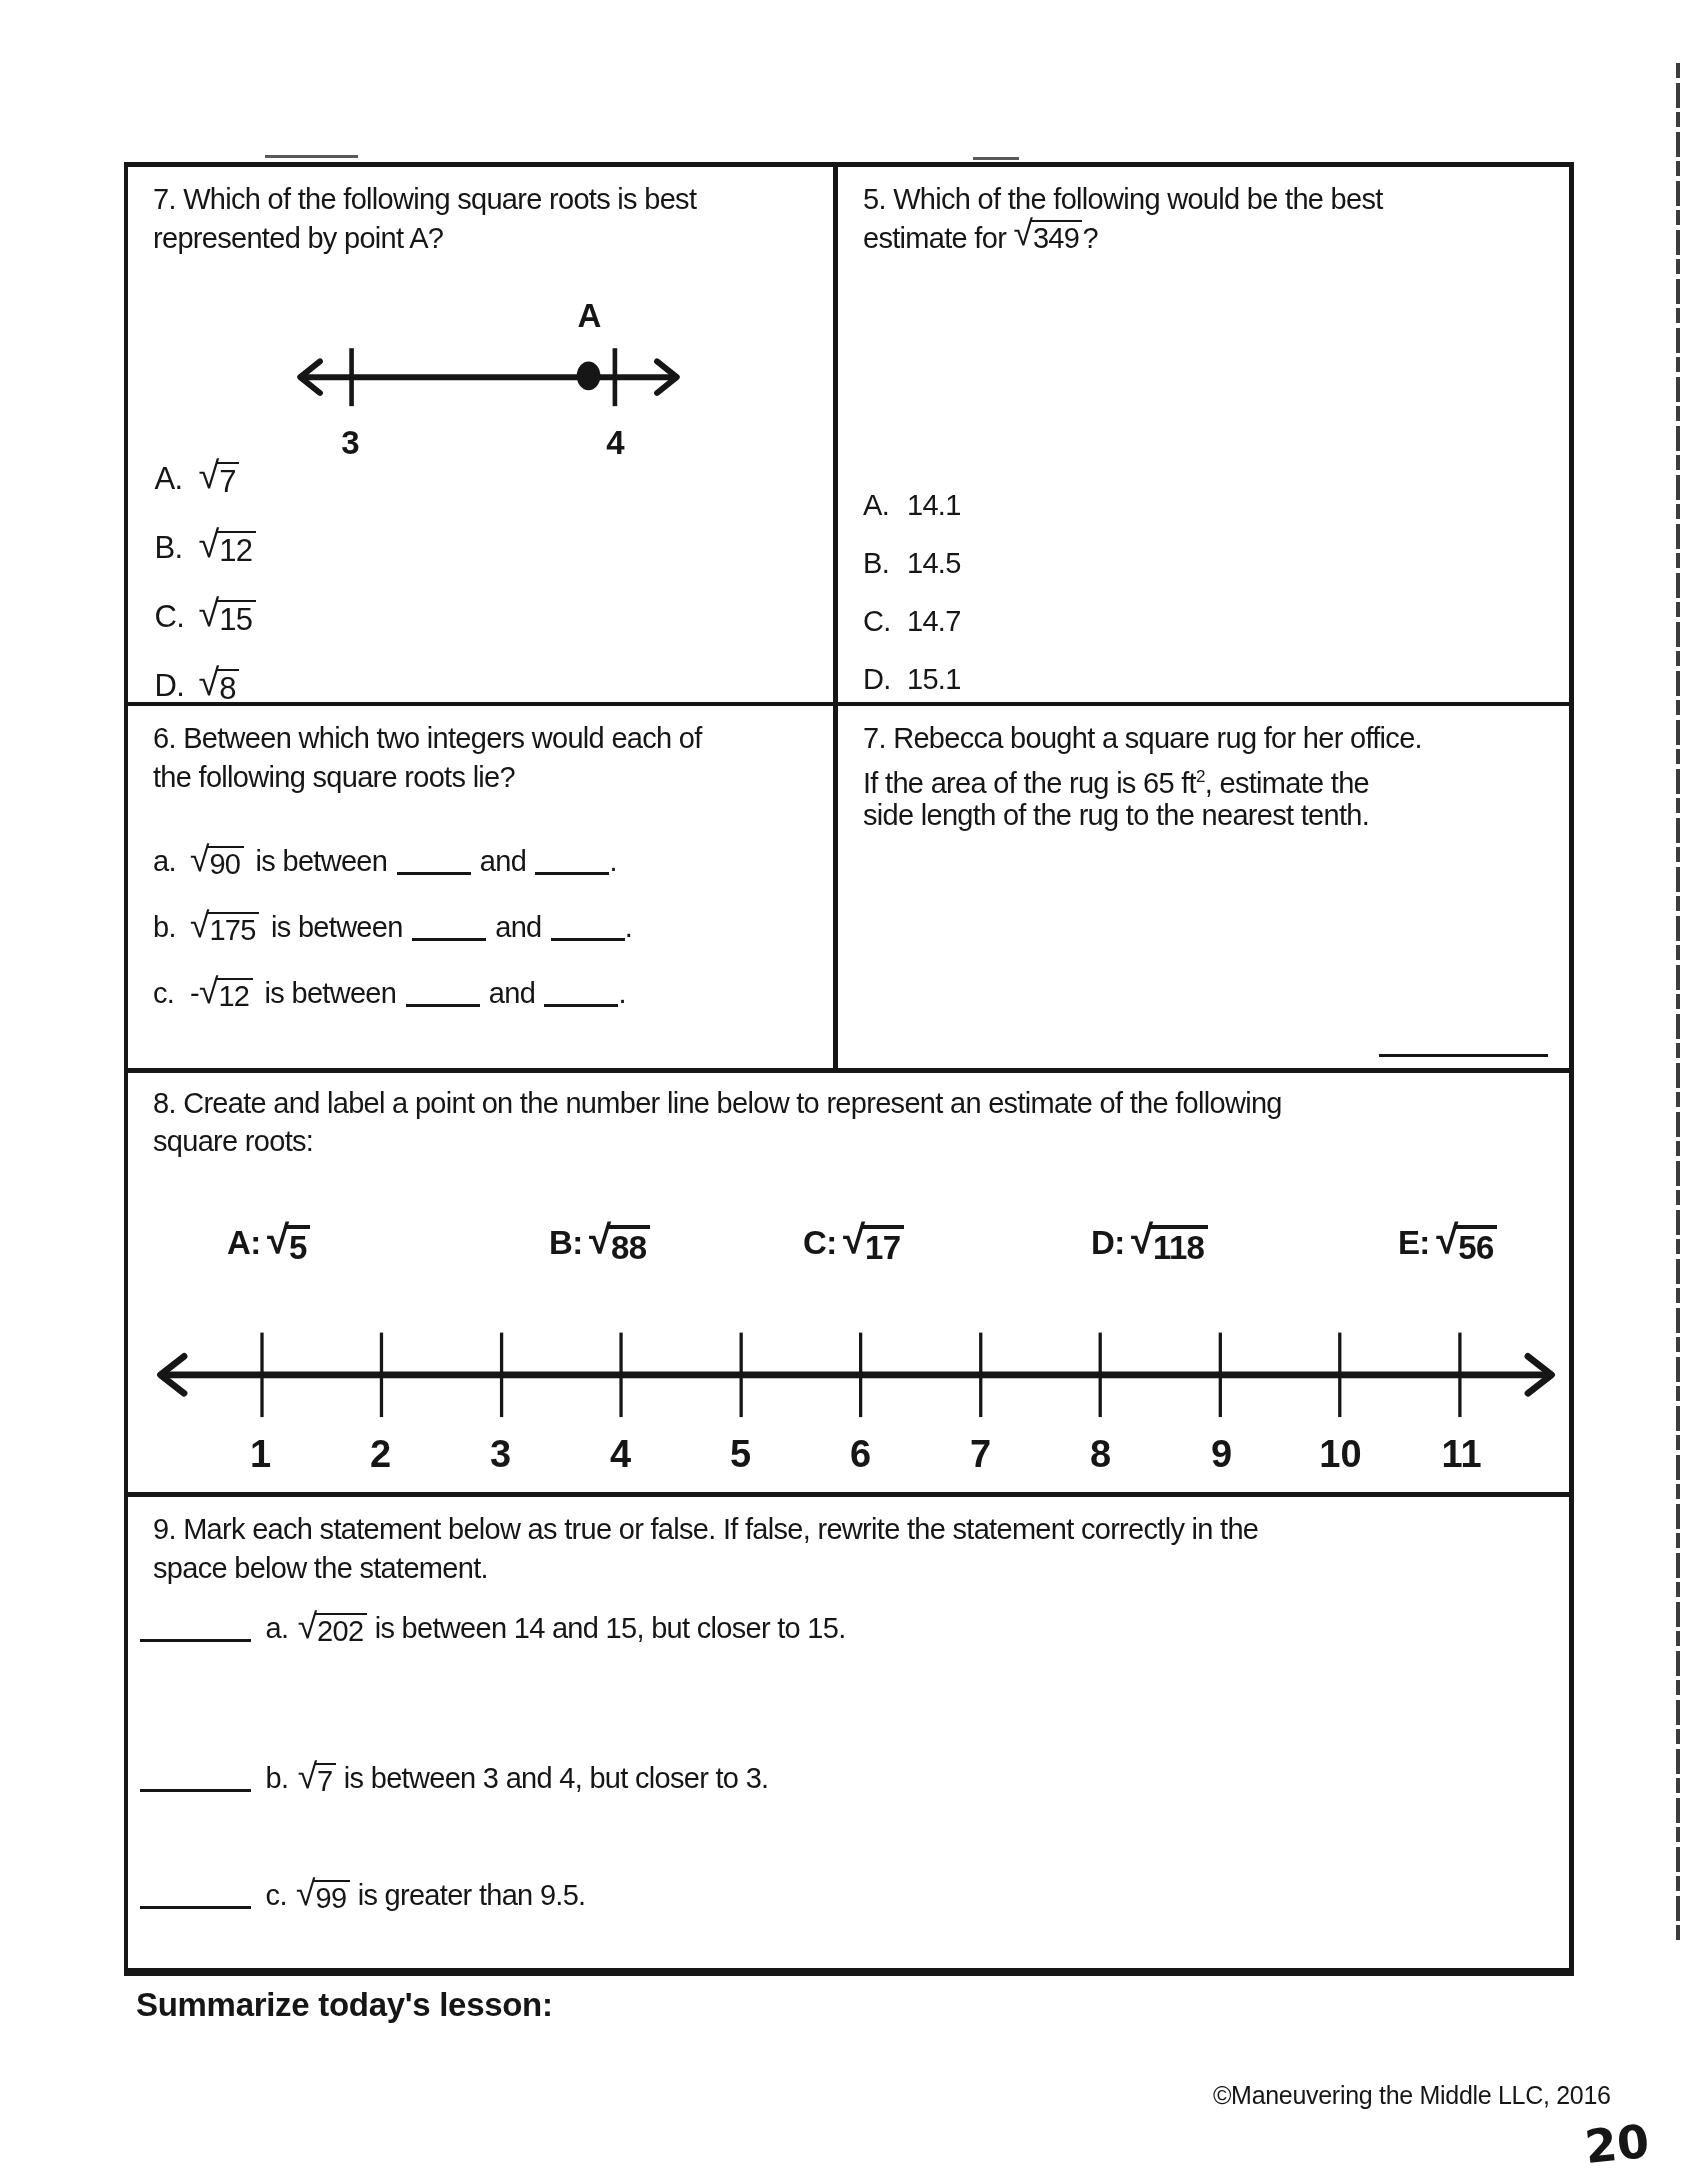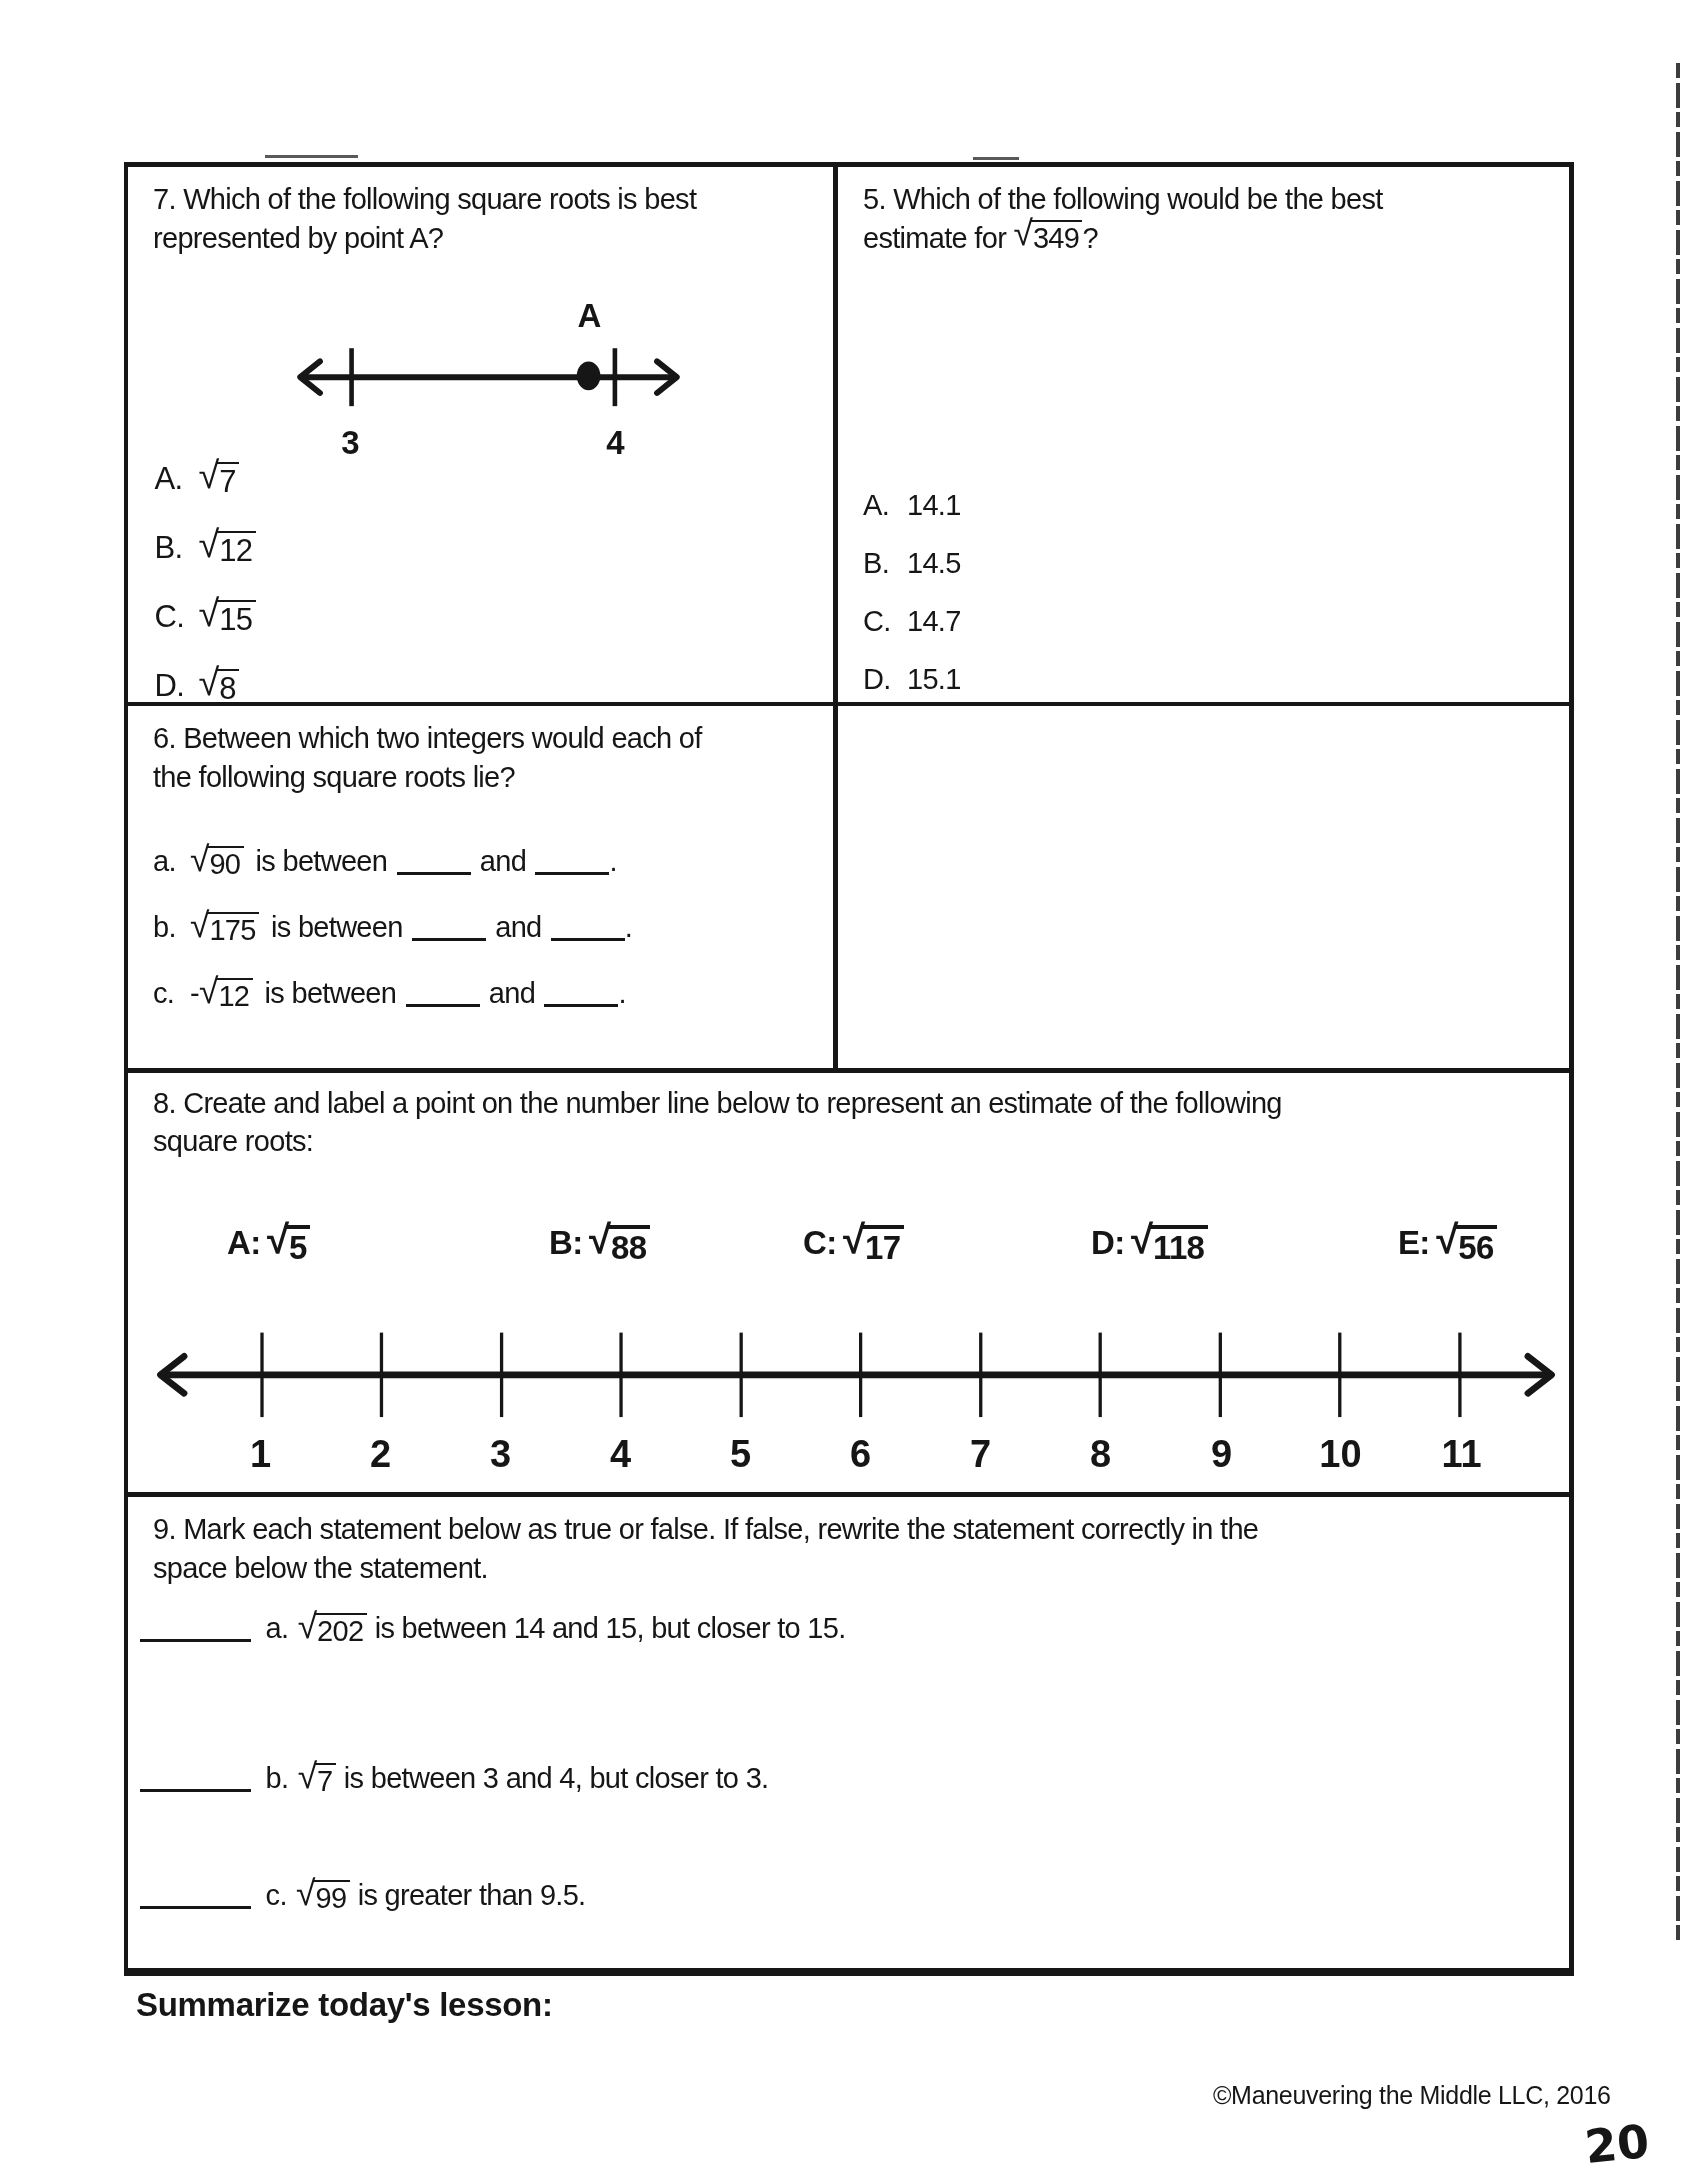--- a/index.html
+++ b/index.html
@@ -134,20 +134,26 @@
         <span class="q6lab">a.</span><span></span><span class="sq"><span class="rsign">√</span><span class="rbody">90</span></span><span class="midtxt">is between</span><span class="blank" style="width:74px;"></span><span class="andtxt">and</span><span class="blank" style="width:74px;"></span><span>.</span>
       </div>
       <div class="q6item" style="top:205px;">
         <span class="q6lab">b.</span><span></span><span class="sq"><span class="rsign">√</span><span class="rbody">175</span></span><span class="midtxt">is between</span><span class="blank" style="width:74px;"></span><span class="andtxt">and</span><span class="blank" style="width:74px;"></span><span>.</span>
       </div>
       <div class="q6item" style="top:271px;">
         <span class="q6lab">c.</span><span>-</span><span class="sq"><span class="rsign">√</span><span class="rbody">12</span></span><span class="midtxt">is between</span><span class="blank" style="width:74px;"></span><span class="andtxt">and</span><span class="blank" style="width:74px;"></span><span>.</span>
       </div>
     </div>
 
+    <div class="cell c7">
+      <div class="qline" style="left:25px; top:13.2px;">7. Rebecca bought a square rug for her office.</div>
+      <div class="qline" style="left:25px; top:52px;"><span>If the area of the rug is 65 ft</span><sup style="font-size:17px;">2</sup><span>, estimate the</span></div>
+      <div class="qline" style="left:25px; top:90px;">side length of the rug to the nearest tenth.</div>
+      <div class="ans-blank"></div>
+    </div>
 
     <div class="cell c8">
       <div class="qline" style="left:25px; top:10.6px;">8. Create and label a point on the number line below to represent an estimate of the following</div>
       <div class="qline" style="left:25px; top:49px;">square roots:</div>
 
       <div class="roots-row">
         <div class="root-item" style="left:99px;"><span class="rootlab">A:</span><span class="sq sqb"><span class="rsign">√</span><span class="rbody">5</span></span></div>
         <div class="root-item" style="left:377px;margin-left:44px;"><span class="rootlab">B:</span><span class="sq sqb"><span class="rsign">√</span><span class="rbody">88</span></span></div>
         <div class="root-item" style="left:675px;"><span class="rootlab">C:</span><span class="sq sqb"><span class="rsign">√</span><span class="rbody">17</span></span></div>
         <div class="root-item" style="left:963px;"><span class="rootlab">D:</span><span class="sq sqb"><span class="rsign">√</span><span class="rbody">118</span></span></div>

